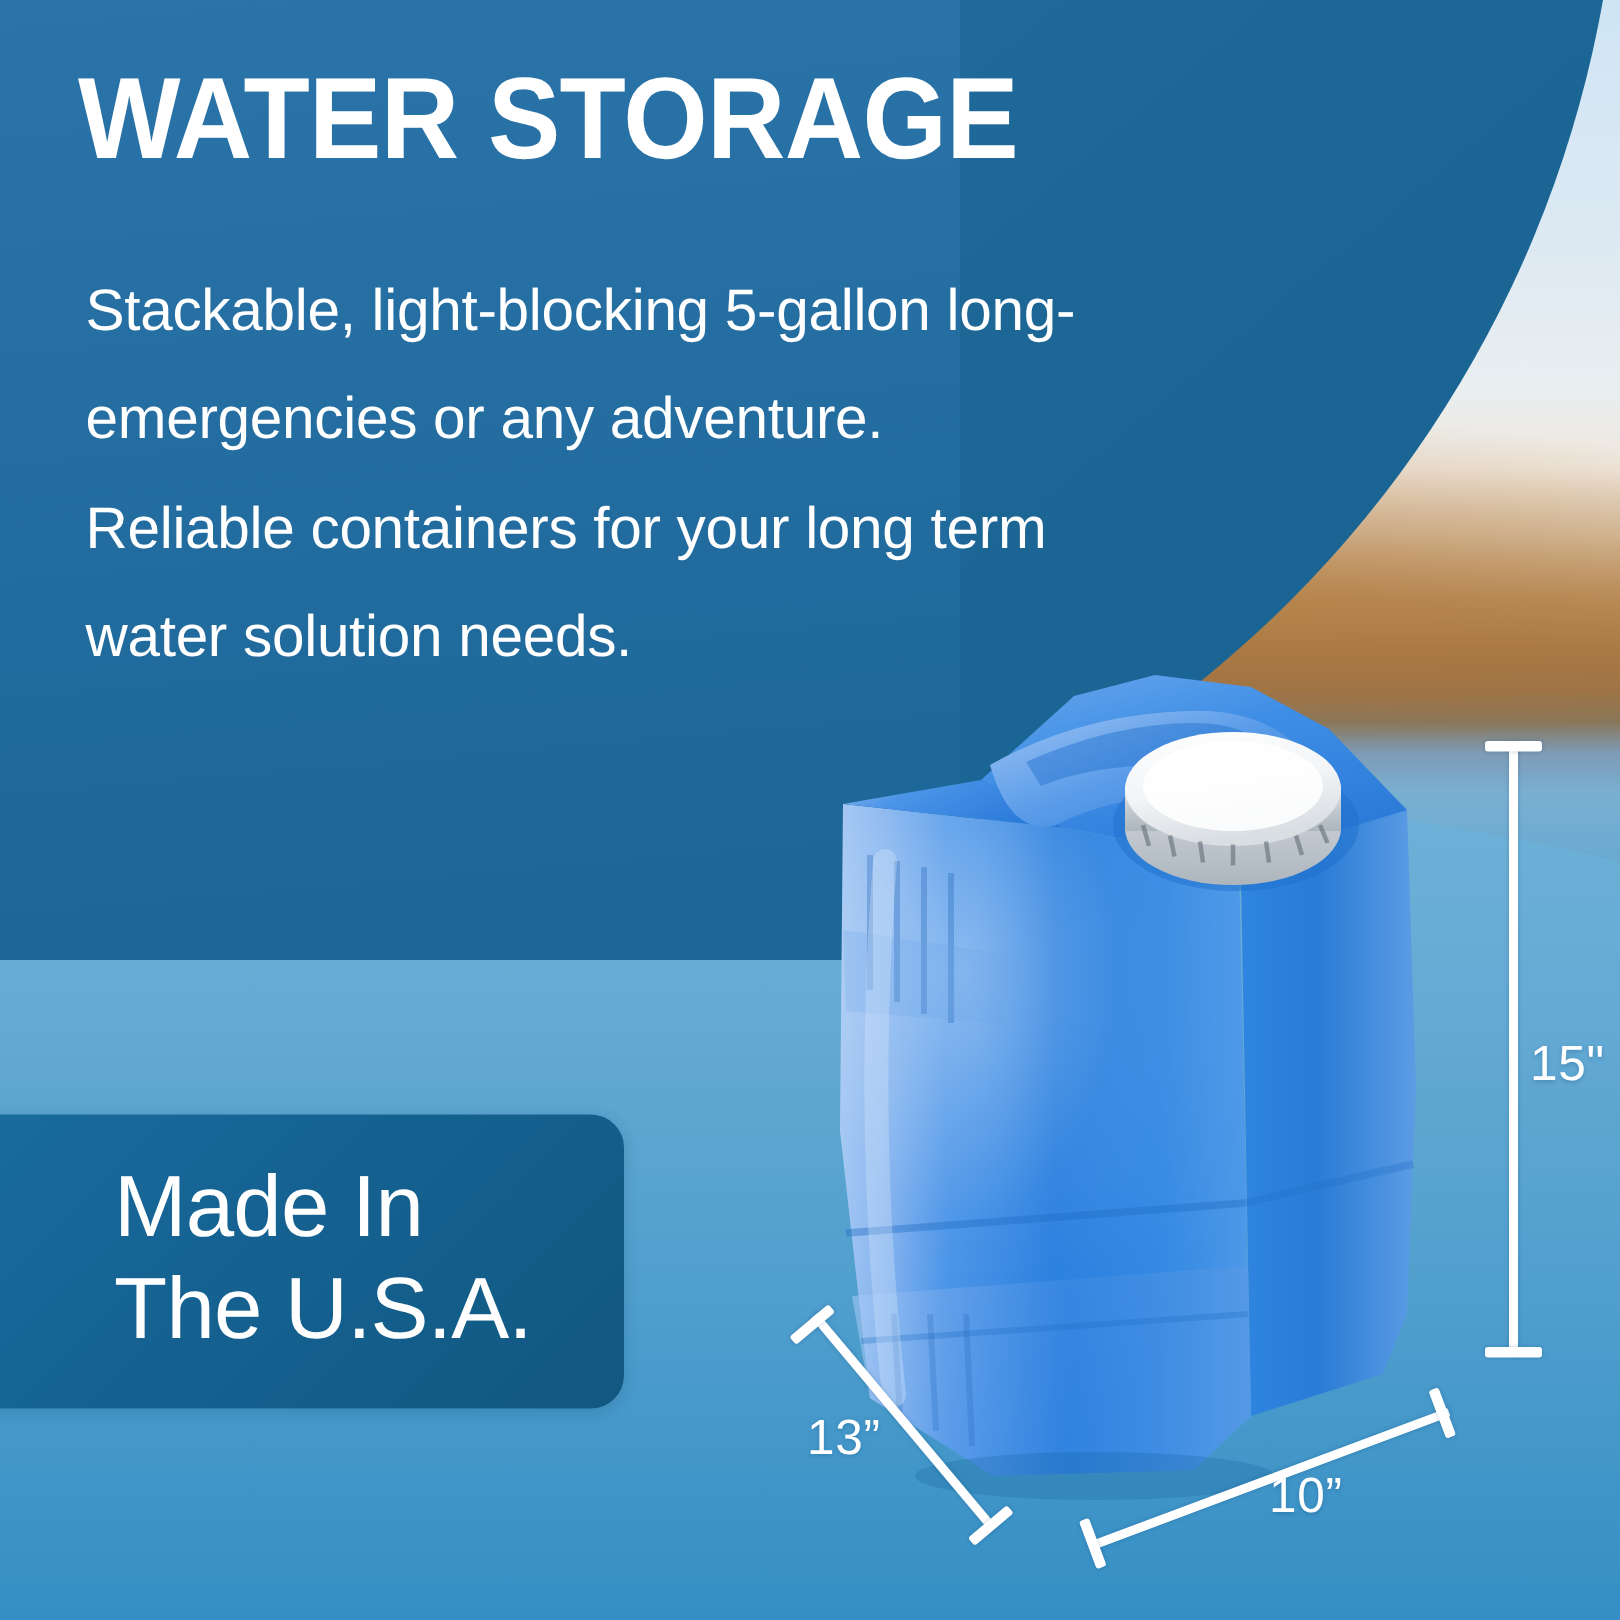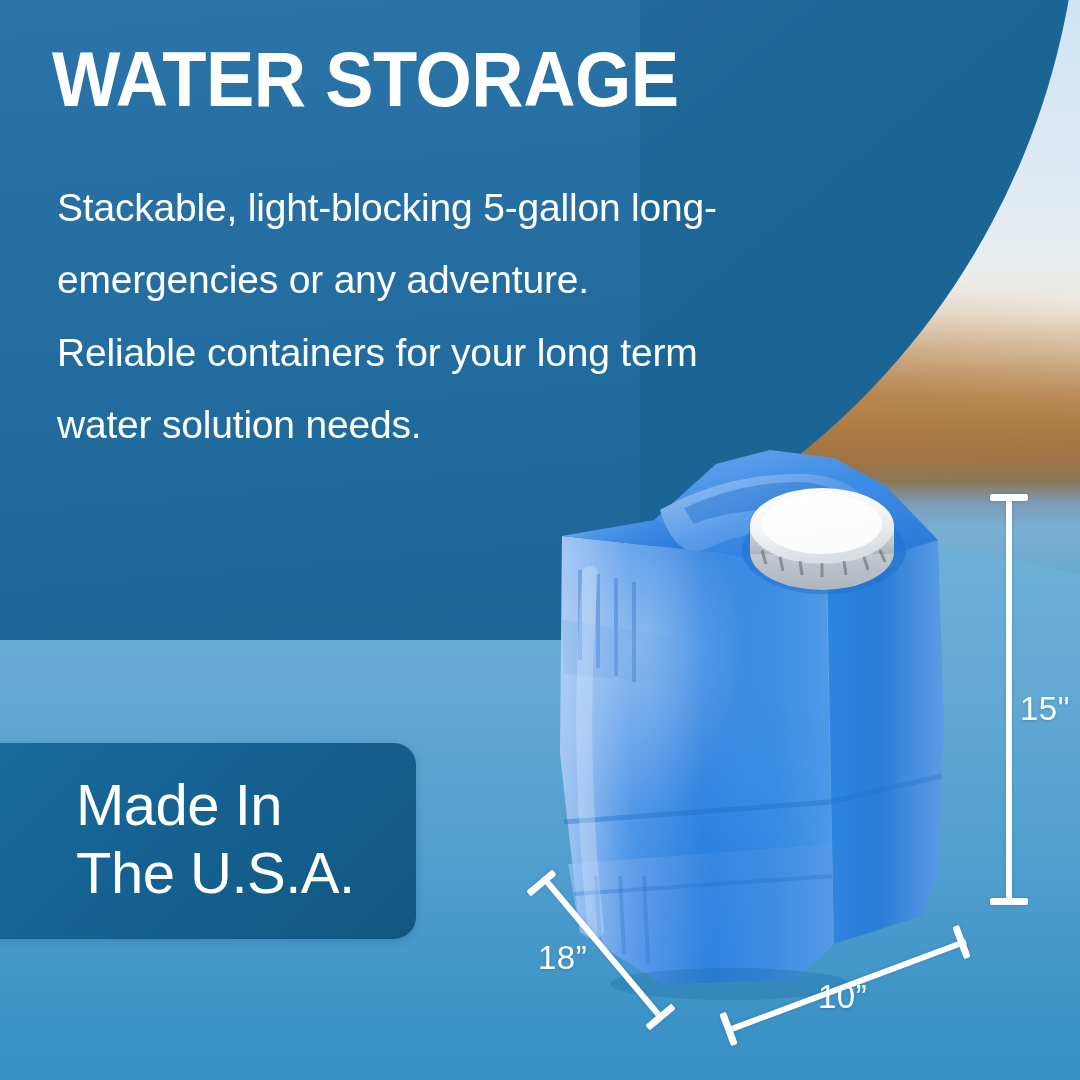--- a/index.html
+++ b/index.html
@@ -225,21 +225,21 @@
     transform: rotate(-20.5deg);
     transform-origin: center center;
   }
   .dim-d10-cap-b {
     position: absolute;
     left: 958px; top: 925px;
     width: 7px; height: 34px;
     transform: rotate(-20.5deg);
     transform-origin: center center;
   }
-  .dim-d10-label { left: 818px; top: 978px; }
+  .dim-d10-label { left: 846px; top: 978px; }
 </style>
 </head>
 <body>
 
 <div id="infographic">
 
   <div class="photo-bg"></div>
 
   <div class="wave-light"></div>
 
@@ -371,20 +371,20 @@
   </div>
 
   <div class="dim-line dim-v-line"></div>
   <div class="dim-cap dim-v-cap-t"></div>
   <div class="dim-cap dim-v-cap-b"></div>
   <div class="dim-label dim-v-label">15"</div>
 
   <div class="dim-line dim-d11"></div>
   <div class="dim-cap dim-d11-cap-a"></div>
   <div class="dim-cap dim-d11-cap-b"></div>
-  <div class="dim-label dim-d11-label">18”</div>
+  <div class="dim-label dim-d11-label">13”</div>
 
   <div class="dim-line dim-d10"></div>
   <div class="dim-cap dim-d10-cap-a"></div>
   <div class="dim-cap dim-d10-cap-b"></div>
   <div class="dim-label dim-d10-label">10”</div>
 
 </div>
 
 </body></html>

